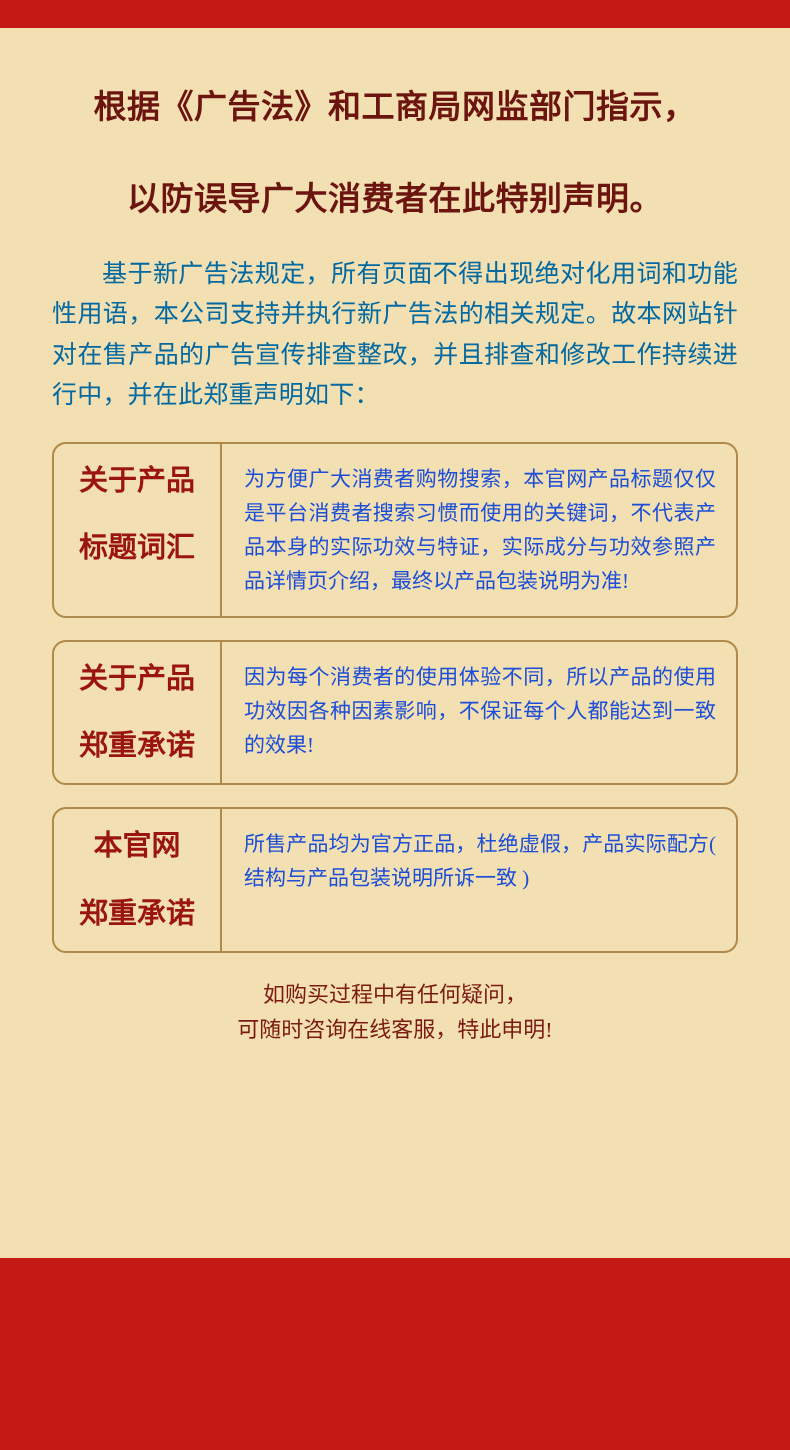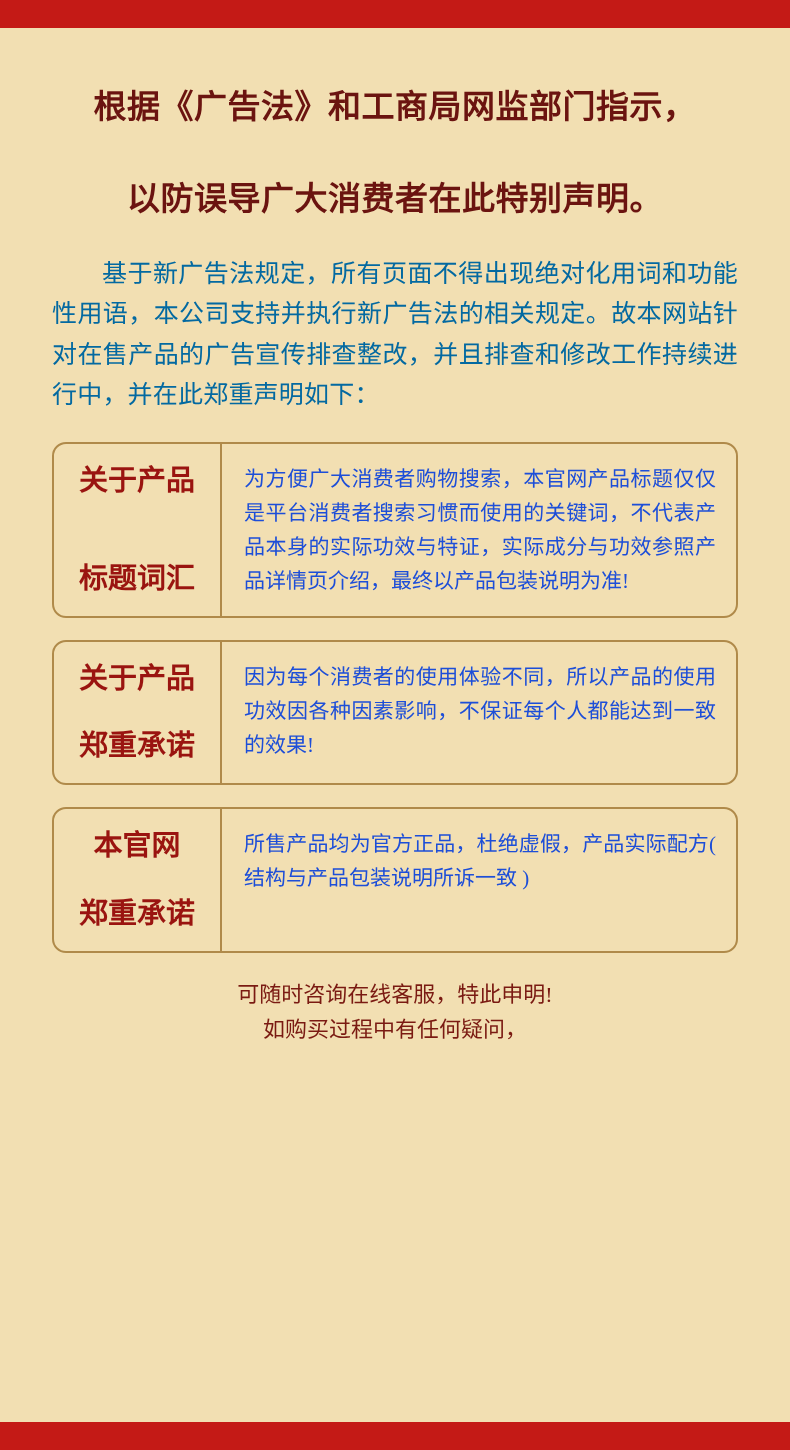--- a/index.html
+++ b/index.html
@@ -20,21 +20,21 @@
     height: 1450px;
     box-sizing: border-box;
     padding: 28px 0 28px 0;
     background: #c41a16;
   }
   .paper {
     position: absolute;
     top: 28px;
     left: 0;
     width: 790px;
-    height: 1394px;
+    height: 1230px;
     background: #f2dfb2;
     box-sizing: border-box;
     padding: 42px 52px 0 52px;
   }
   .headline {
     color: #6b1410;
     font-weight: bold;
     font-size: 33px;
     line-height: 1.45;
     text-align: center;
@@ -68,21 +68,21 @@
     align-items: stretch;
     margin-bottom: 22px;
     background: transparent;
     box-sizing: border-box;
   }
   .card-title {
     flex: 0 0 168px;
     display: flex;
     flex-direction: column;
     align-items: center;
-    justify-content: space-between;
+    justify-content: flex-start;
     color: #9a1410;
     font-weight: bold;
     font-size: 29px;
     line-height: 1.3;
     border-right: 2px solid #b08a4a;
     padding: 18px 6px;
     box-sizing: border-box;
     text-align: center;
     gap: 30px;
   }
@@ -148,18 +148,18 @@
         <div class="card-title">
           <span>本官网</span>
           <span>郑重承诺</span>
         </div>
         <div class="card-text">所售产品均为官方正品，杜绝虚假，产品实际配方( 结构与产品包装说明所诉一致 )</div>
       </div>
 
     </div>
 
     <div class="footer">
+      <span>如购买过程中有任何疑问，</span>
       <span>可随时咨询在线客服，特此申明!</span>
-      <span>如购买过程中有任何疑问，</span>
     </div>
 
   </div>
 </div>
 
 </body></html>

